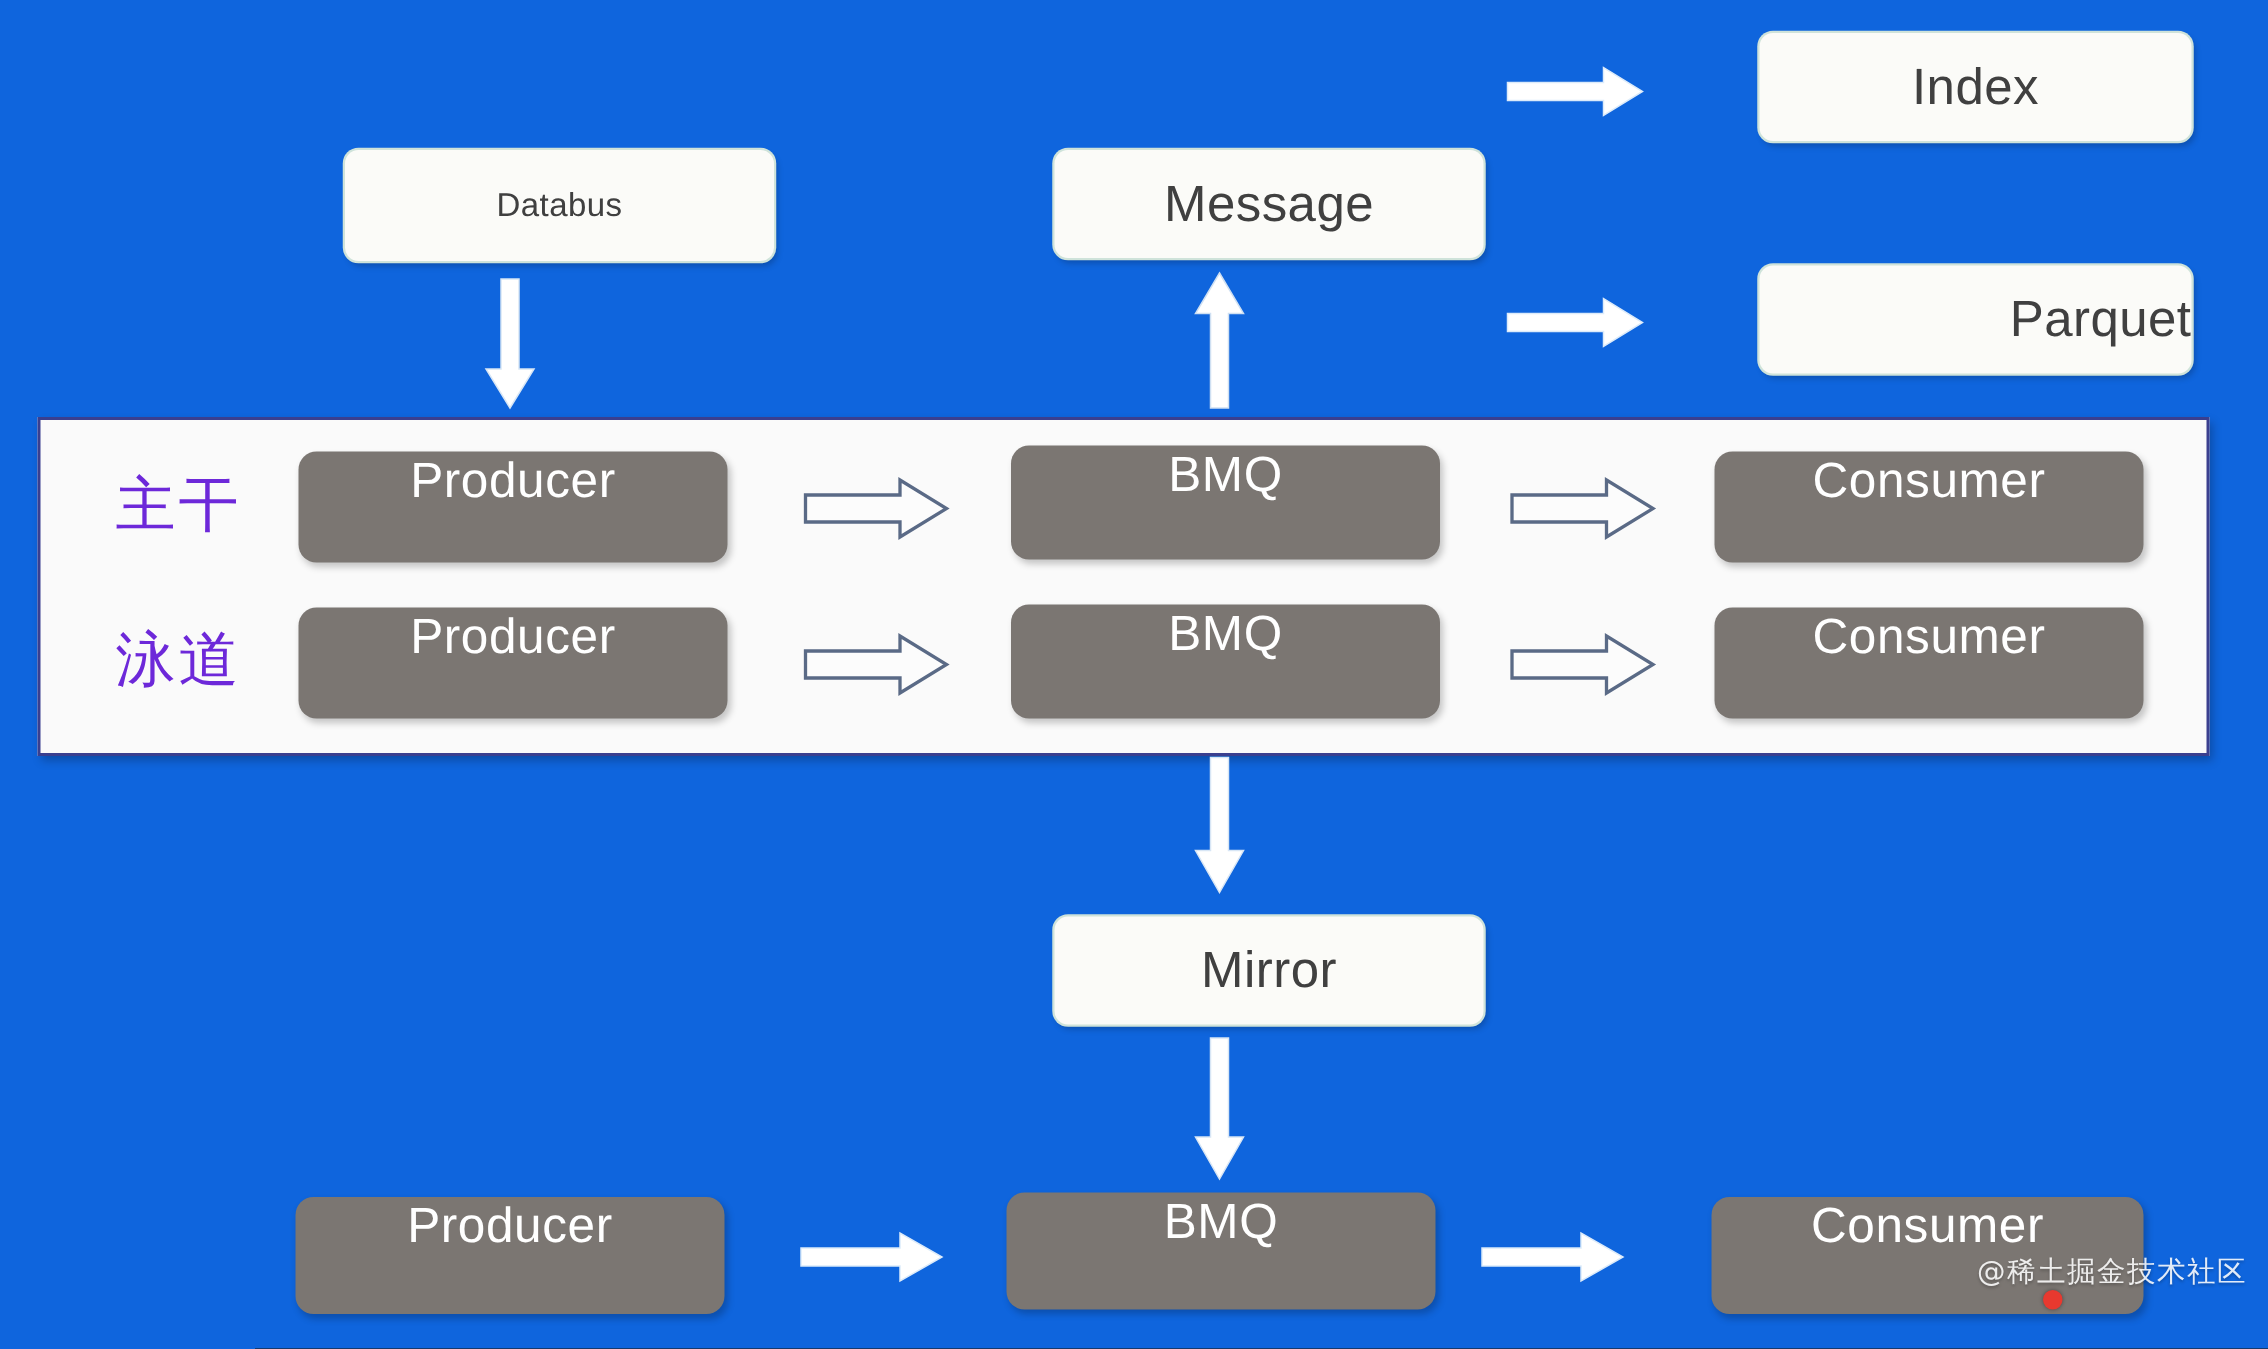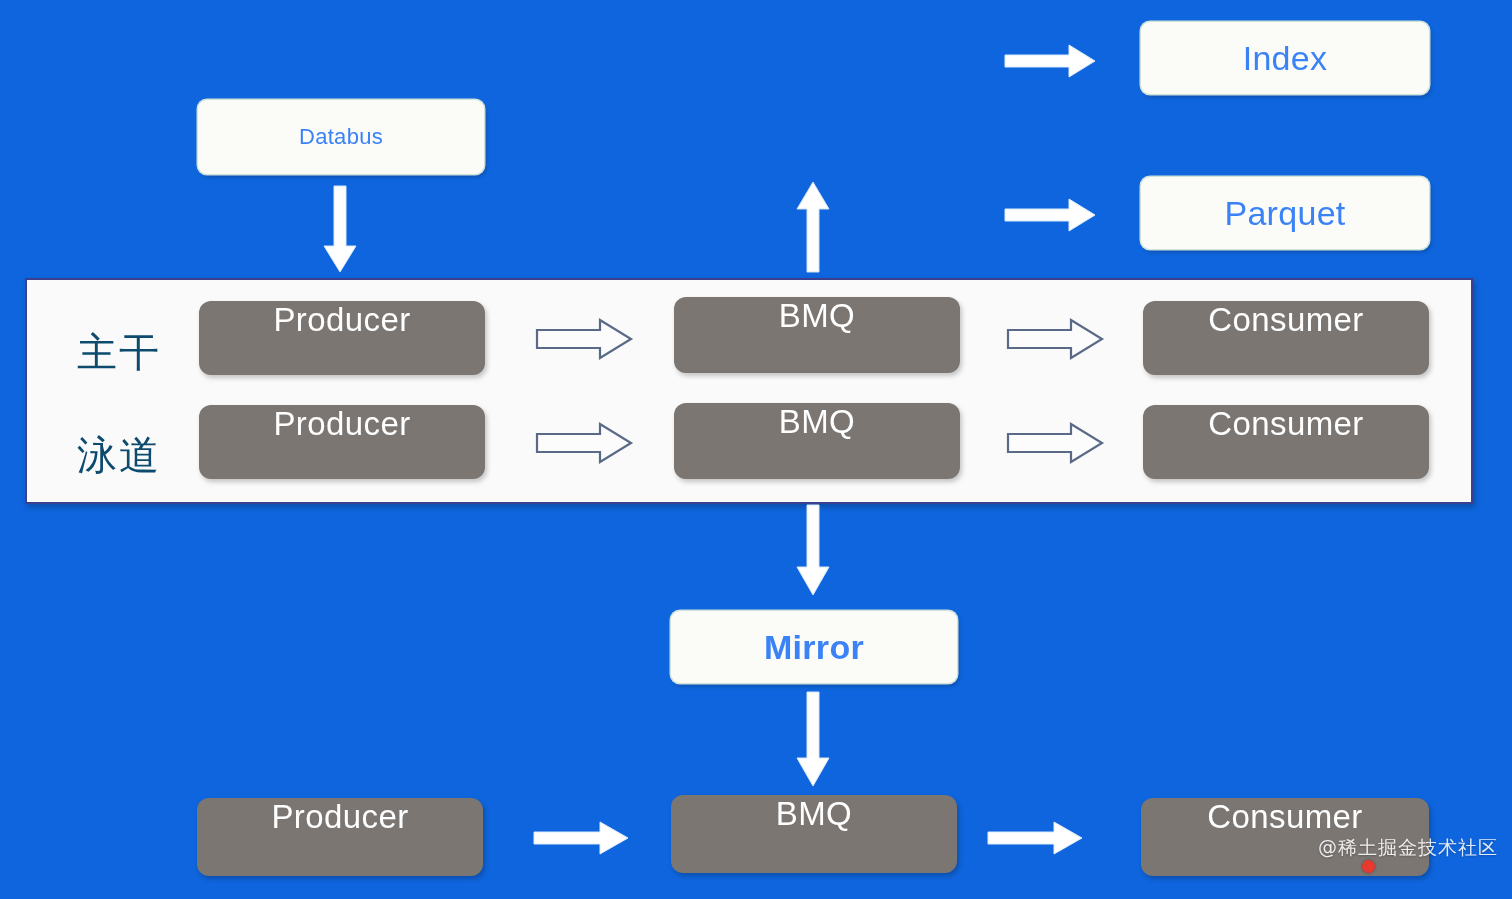--- a/index.html
+++ b/index.html
@@ -18,22 +18,23 @@
 
   
   .wbox {
     position: absolute;
     background: #fbfbf8;
     border-radius: 9px;
     box-shadow: 0 0 0 1.5px #cfe3da, 2px 3px 4px rgba(0,0,0,0.22);
     display: flex;
     align-items: center;
     justify-content: center;
-    color: #3b82f6;
+    color: #404040;
     letter-spacing: 0.3px;
+    margin-left: 32px;
   }
 
   
   .gbox {
     position: absolute;
     background: #7b7672;
     border-radius: 12px;
     display: flex;
     justify-content: center;
     color: #ffffff;
@@ -49,25 +50,24 @@
     width: 1448px;
     height: 226px;
     background: #fafafa;
     border: 2px solid #3a3f8f;
     box-sizing: border-box;
     box-shadow: 2px 3px 6px rgba(0,0,0,0.25);
   }
 
   .lane-label {
     position: absolute;
-    color: #0c4a6e;
+    color: #6d28d9;
     font-family: Liberation Sans, sans-serif;
     letter-spacing: 2px;
     white-space: nowrap;
-    margin-top: 16px;
   }
 
   
   .arrow { position: absolute; }
   .arrow svg { display: block; overflow: visible; }
 
   
   #watermark {
     position: absolute;
     right: 14px;
@@ -93,26 +93,29 @@
 </style>
 </head>
 <body>
 
 <div id="stage">
 
   <div class="wbox" style="left:198px; top:100px; width:286px; height:74px; font-size:22px;">
     <span>Databus</span>
   </div>
 
+  <div class="wbox" style="left:671px; top:100px; width:286px; height:72px; font-size:34px;">
+    <span>Message</span>
+  </div>
 
   <div class="wbox" style="left:1141px; top:22px; width:288px; height:72px; font-size:34px;">
     <span>Index</span>
   </div>
 
-  <div class="wbox" style="left:1141px; top:177px; width:288px; height:72px; font-size:34px;">
+  <div class="wbox" style="left:1141px; top:177px; width:288px; height:72px; font-size:34px;justify-content:flex-end;">
     <span>Parquet</span>
   </div>
 
   <div class="arrow" style="left:322px; top:186px;">
     <svg width="36" height="88" viewBox="0 0 36 88">
       <polygon points="12,0 24,0 24,60 34,60 18,86 2,60 12,60" fill="#ffffff" stroke="#d8e6f5" stroke-width="1"></polygon>
     </svg>
   </div>
 
   <div class="arrow" style="left:795px; top:182px;">
@@ -190,21 +193,21 @@
       <span>Consumer</span>
     </div>
   </div>
 
   <div class="arrow" style="left:795px; top:505px;">
     <svg width="36" height="92" viewBox="0 0 36 92">
       <polygon points="12,0 24,0 24,62 34,62 18,90 2,62 12,62" fill="#ffffff" stroke="#d8e6f5" stroke-width="1"></polygon>
     </svg>
   </div>
 
-  <div class="wbox" style="left:671px; top:611px; width:286px; height:72px; font-size:34px;font-weight:bold;">
+  <div class="wbox" style="left:671px; top:611px; width:286px; height:72px; font-size:34px;">
     <span>Mirror</span>
   </div>
 
   <div class="arrow" style="left:795px; top:692px;">
     <svg width="36" height="96" viewBox="0 0 36 96">
       <polygon points="12,0 24,0 24,66 34,66 18,94 2,66 12,66" fill="#ffffff" stroke="#d8e6f5" stroke-width="1"></polygon>
     </svg>
   </div>
 
   <div class="gbox" style="left:197px; top:798px; width:286px; height:78px; font-size:33px;">

